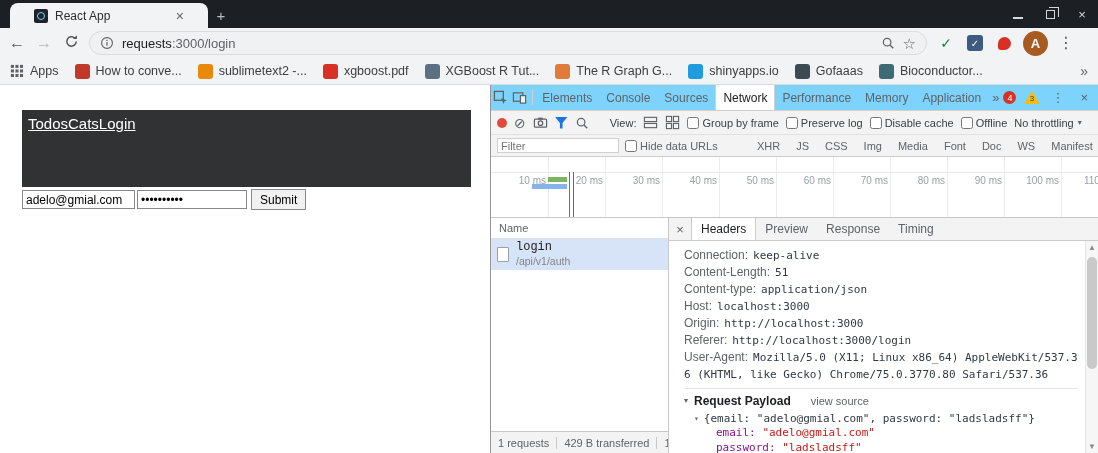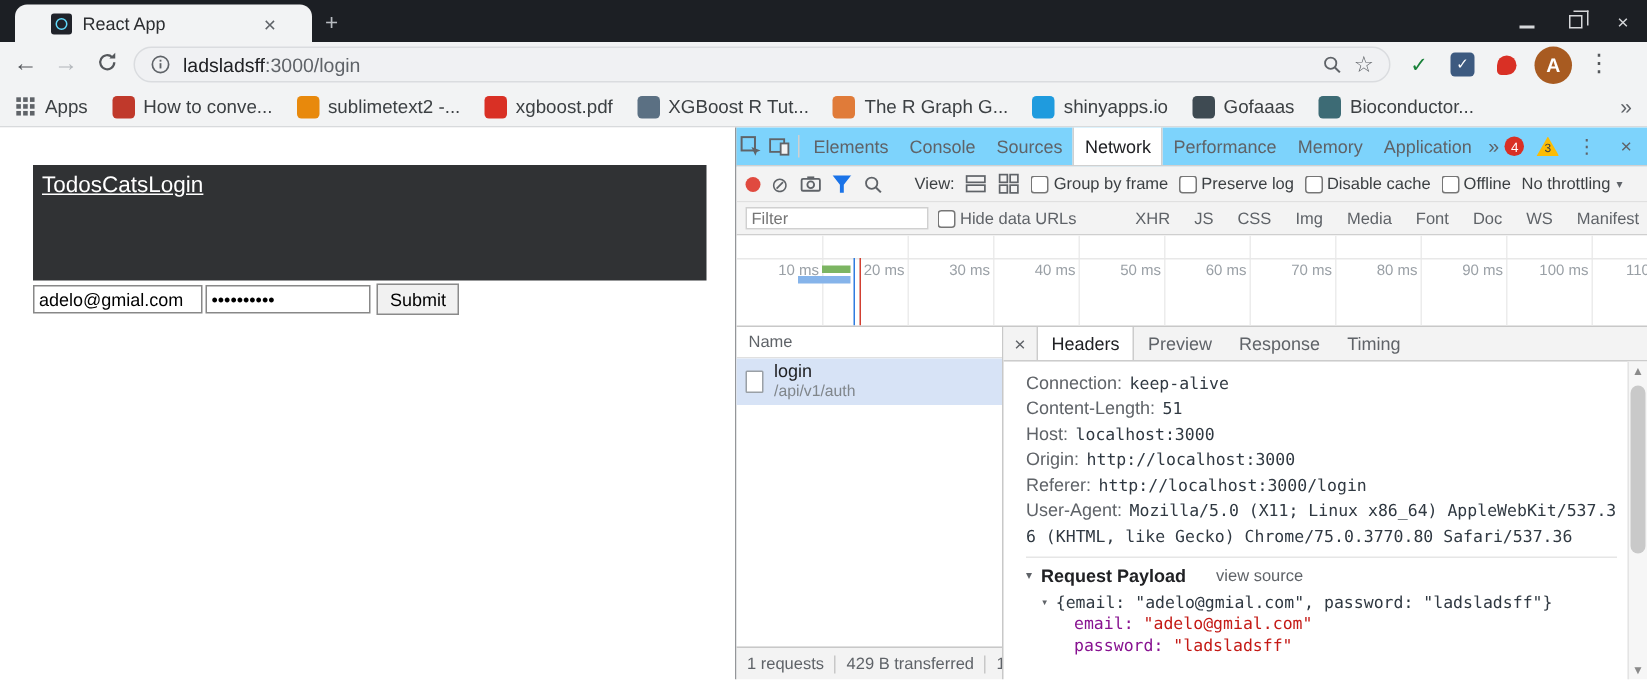--- a/index.html
+++ b/index.html
@@ -89,21 +89,21 @@
   .tl-dcl { position:absolute; left:78px; top:15px; bottom:0; width:1px; background:#2f7ce0; }
   .tl-load { position:absolute; left:82px; top:15px; bottom:0; width:1px; background:#d23f31; }
 
   .net-body { flex:1; display:flex; min-height:0; }
   .names-col { flex:0 0 178px; display:flex; flex-direction:column; border-right:1px solid #c8c8c8; min-width:0; }
   .names-header { flex:0 0 21px; border-bottom:1px solid #e0e0e0; font-size:11px; color:#5f6368; display:flex; align-items:center; padding:0 8px; background:#fff; }
   .names-list { flex:1; background:#fff; }
   .req-row { height:31px; display:flex; align-items:center; gap:7px; padding:0 6px; background:var(--selected_row,#d7e3f6); }
   .file-icon { width:12px; height:15px; background:#fff; border:1px solid #9aa0a6; border-radius:1px; flex:0 0 12px; }
   .req-text { display:flex; flex-direction:column; line-height:1.25; min-width:0; }
-  .req-name { font-size:12px; color:#202124; }
+  .req-name { font-size:12px; color:#202124;font-family:Liberation Mono, monospace; }
   .req-path { font-size:10.5px; color:#80868b; }
   .names-status { flex:0 0 22px; border-top:1px solid #c8c8c8; background:#f3f3f3; display:flex; align-items:center; gap:7px; font-size:11px; color:#5f6368; padding:0 7px; white-space:nowrap; overflow:hidden; }
   .vsep { width:1px; height:12px; background:#c8c8c8; flex:0 0 1px; }
 
   .details-col { flex:1; min-width:0; display:flex; flex-direction:column; position:relative; }
   .details-tabs { flex:0 0 23px; background:#f3f3f3; border-bottom:1px solid #ccc; display:flex; align-items:stretch; font-size:12px; color:#5f6368; }
   .dtab-close { width:22px; display:flex; align-items:center; justify-content:center; font-size:13px; }
   .dtab { padding:0 9px; display:flex; align-items:center; }
   .dtab.active { background:#fff; border-left:1px solid #ccc; border-right:1px solid #ccc; color:#202124; }
   .details-body { flex:1; overflow:hidden; padding:6px 20px 0 15px; }
@@ -151,21 +151,21 @@
     <span class="nav-glyph"><svg viewBox="0 0 16 16" width="15" height="15">
           <path d="M13 8a5 5 0 1 1-1.5-3.6" fill="none" stroke="#54575b" stroke-width="1.6"></path>
           <path d="M13.7 1.2v4.2h-4.2z" fill="#54575b"></path>
         </svg></span>
     <div class="omnibox">
       <svg viewBox="0 0 16 16" width="14" height="14">
           <circle cx="8" cy="8" r="6.2" fill="none" stroke="#5f6368" stroke-width="1.3"></circle>
           <rect x="7.3" y="7" width="1.4" height="4" fill="#5f6368"></rect>
           <rect x="7.3" y="4.4" width="1.4" height="1.4" fill="#5f6368"></rect>
         </svg>
-      <span class="url"><span class="url-host">ladsladsff</span><span class="url-rest">:3000/login</span></span>
+      <span class="url"><span class="url-host">requests</span><span class="url-rest">:3000/login</span></span>
       <span class="flex-spacer"></span>
       <svg viewBox="0 0 16 16" width="14" height="14">
           <circle cx="7" cy="7" r="4.3" fill="none" stroke="#5f6368" stroke-width="1.4"></circle>
           <line x1="10.2" y1="10.2" x2="14" y2="14" stroke="#5f6368" stroke-width="1.6"></line>
         </svg>
       <span class="star-glyph">☆</span>
     </div>
     <span class="ext">
         <span class="ext-check">✓</span>
       </span>
@@ -397,20 +397,21 @@
           <div class="details-tabs">
             <span class="dtab-close">×</span>
             <span class="dtab active">Headers</span>
             <span class="dtab">Preview</span>
             <span class="dtab">Response</span>
             <span class="dtab">Timing</span>
           </div>
           <div class="details-body">
             <div class="hdr-line"><span class="hdr-name">Connection:</span><span class="hdr-value">keep-alive</span></div>
             <div class="hdr-line"><span class="hdr-name">Content-Length:</span><span class="hdr-value">51</span></div>
+            <div class="hdr-line"><span class="hdr-name">Content-type:</span><span class="hdr-value">application/json</span></div>
             <div class="hdr-line"><span class="hdr-name">Host:</span><span class="hdr-value">localhost:3000</span></div>
             <div class="hdr-line"><span class="hdr-name">Origin:</span><span class="hdr-value">http://localhost:3000</span></div>
             <div class="hdr-line"><span class="hdr-name">Referer:</span><span class="hdr-value">http://localhost:3000/login</span></div>
             <div class="hdr-line"><span class="hdr-name">User-Agent:</span><span class="hdr-value">Mozilla/5.0 (X11; Linux x86_64) AppleWebKit/537.36 (KHTML, like Gecko) Chrome/75.0.3770.80 Safari/537.36</span></div>
             <div class="payload-section">
               <div class="payload-header">
                 <span class="caret">▾</span>
                 <span class="ph-title">Request Payload</span>
                 <span class="view-source">view source</span>
               </div>

